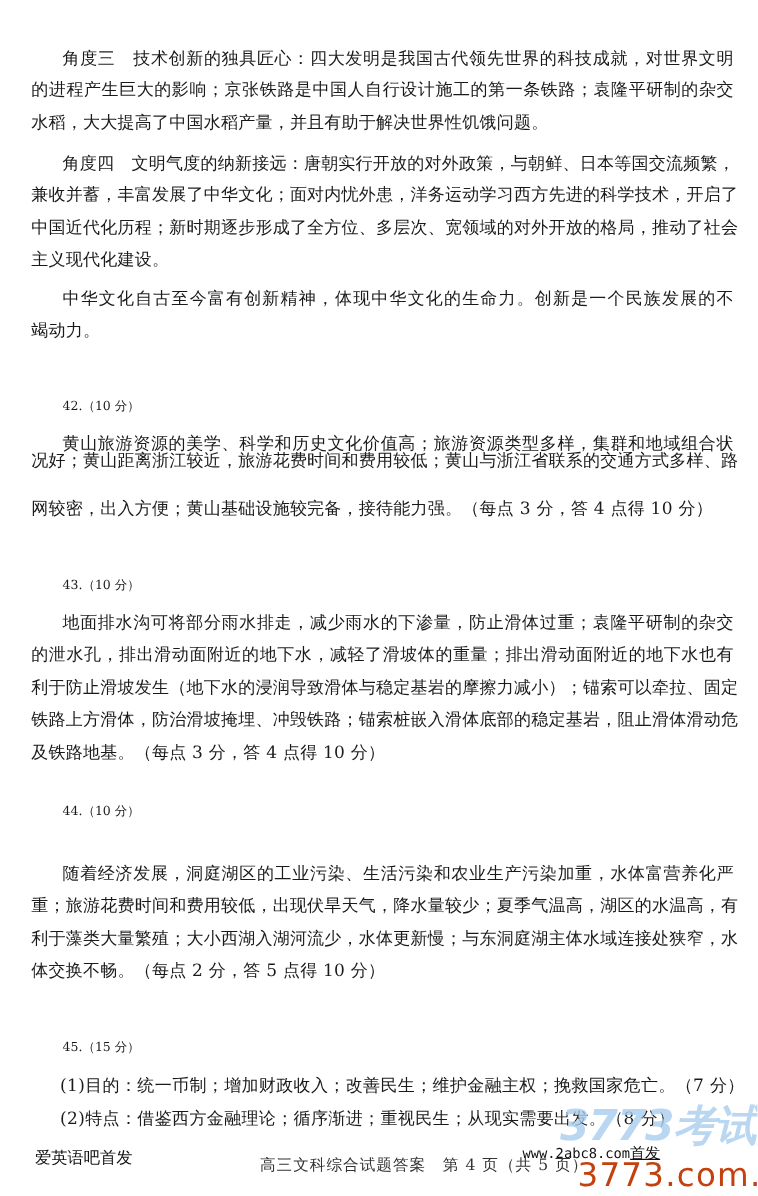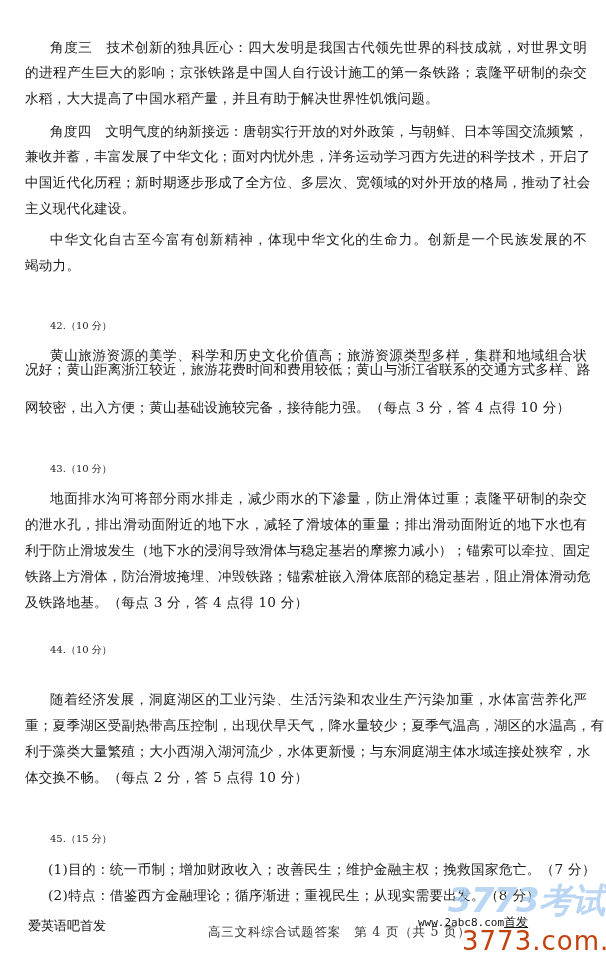--- a/index.html
+++ b/index.html
@@ -72,21 +72,21 @@
 
 <div class="heading" style="top:460px">43.（10 分）</div>
 <div class="line indent" style="top:489px">地面排水沟可将部分雨水排走，减少雨水的下渗量，防止滑体过重；袁隆平研制的杂交</div>
 <div class="line" style="top:515px">的泄水孔，排出滑动面附近的地下水，减轻了滑坡体的重量；排出滑动面附近的地下水也有</div>
 <div class="line" style="top:541px">利于防止滑坡发生（地下水的浸润导致滑体与稳定基岩的摩擦力减小）；锚索可以牵拉、固定</div>
 <div class="line" style="top:567px">铁路上方滑体，防治滑坡掩埋、冲毁铁路；锚索桩嵌入滑体底部的稳定基岩，阻止滑体滑动危</div>
 <div class="line last" style="top:593px">及铁路地基。（每点 3 分，答 4 点得 10 分）</div>
 
 <div class="heading" style="top:641px">44.（10 分）</div>
 <div class="line indent" style="top:690px">随着经济发展，洞庭湖区的工业污染、生活污染和农业生产污染加重，水体富营养化严</div>
-<div class="line" style="top:716px">重；夏季湖区受副热带高压控制，出现伏旱天气，降水量较少；夏季气温高，湖区的水温高，有</div>
+<div class="line" style="top:716px">重；旅游花费时间和费用较低，出现伏旱天气，降水量较少；夏季气温高，湖区的水温高，有</div>
 <div class="line" style="top:742px">利于藻类大量繁殖；大小西湖入湖河流少，水体更新慢；与东洞庭湖主体水域连接处狭窄，水</div>
 <div class="line last" style="top:768px">体交换不畅。（每点 2 分，答 5 点得 10 分）</div>
 
 <div class="heading" style="top:830px">45.（15 分）</div>
 <div class="item" style="top:860px">(1)目的：统一币制；增加财政收入；改善民生；维护金融主权；挽救国家危亡。（7 分）</div>
 <div class="item" style="top:886px">(2)特点：借鉴西方金融理论；循序渐进；重视民生；从现实需要出发。（8 分）</div>
 
 <div class="wm-logo">3773考试网</div>
 <div class="wm-domain">3773.com.cn</div>
 <div class="footer-left">爱英语吧首发</div>

